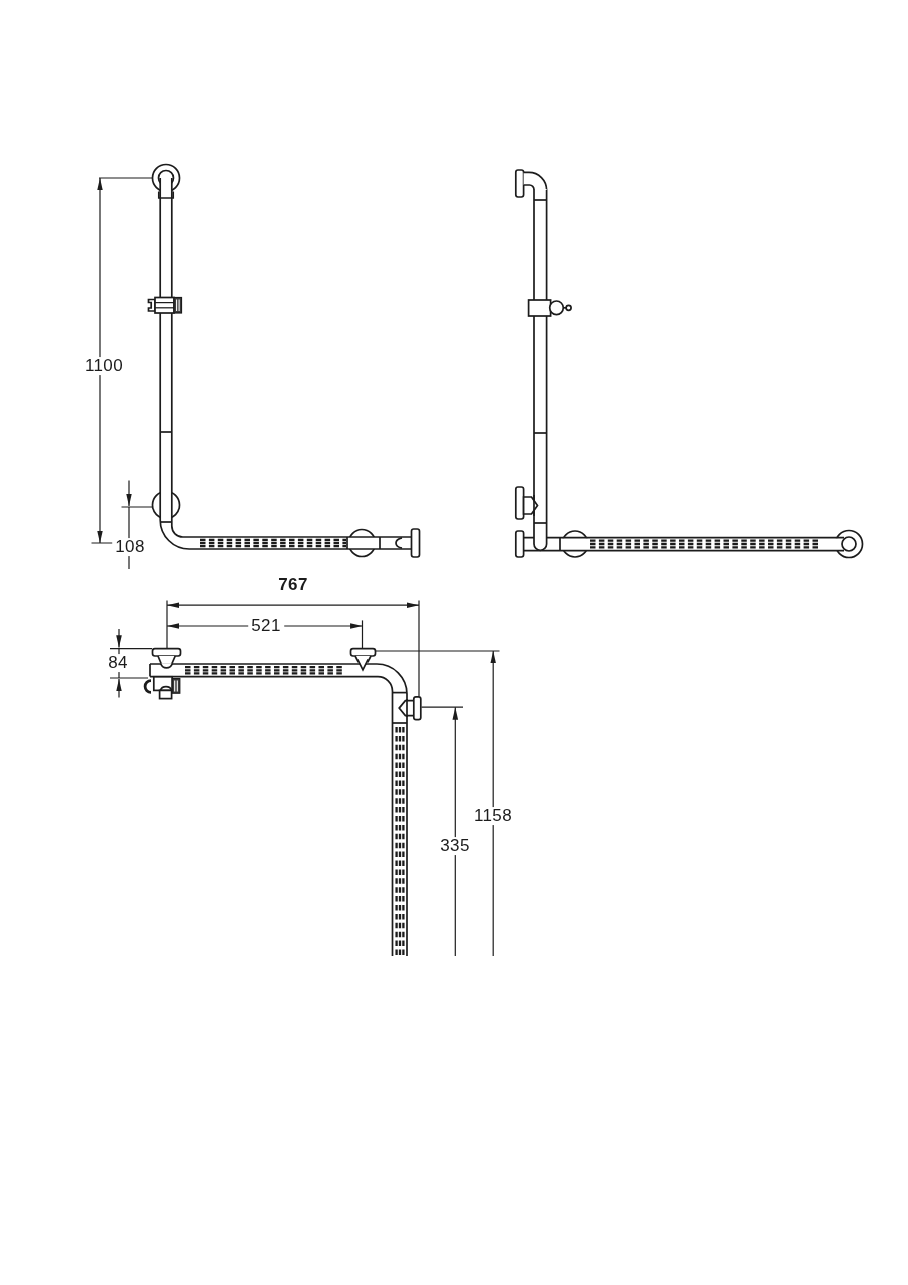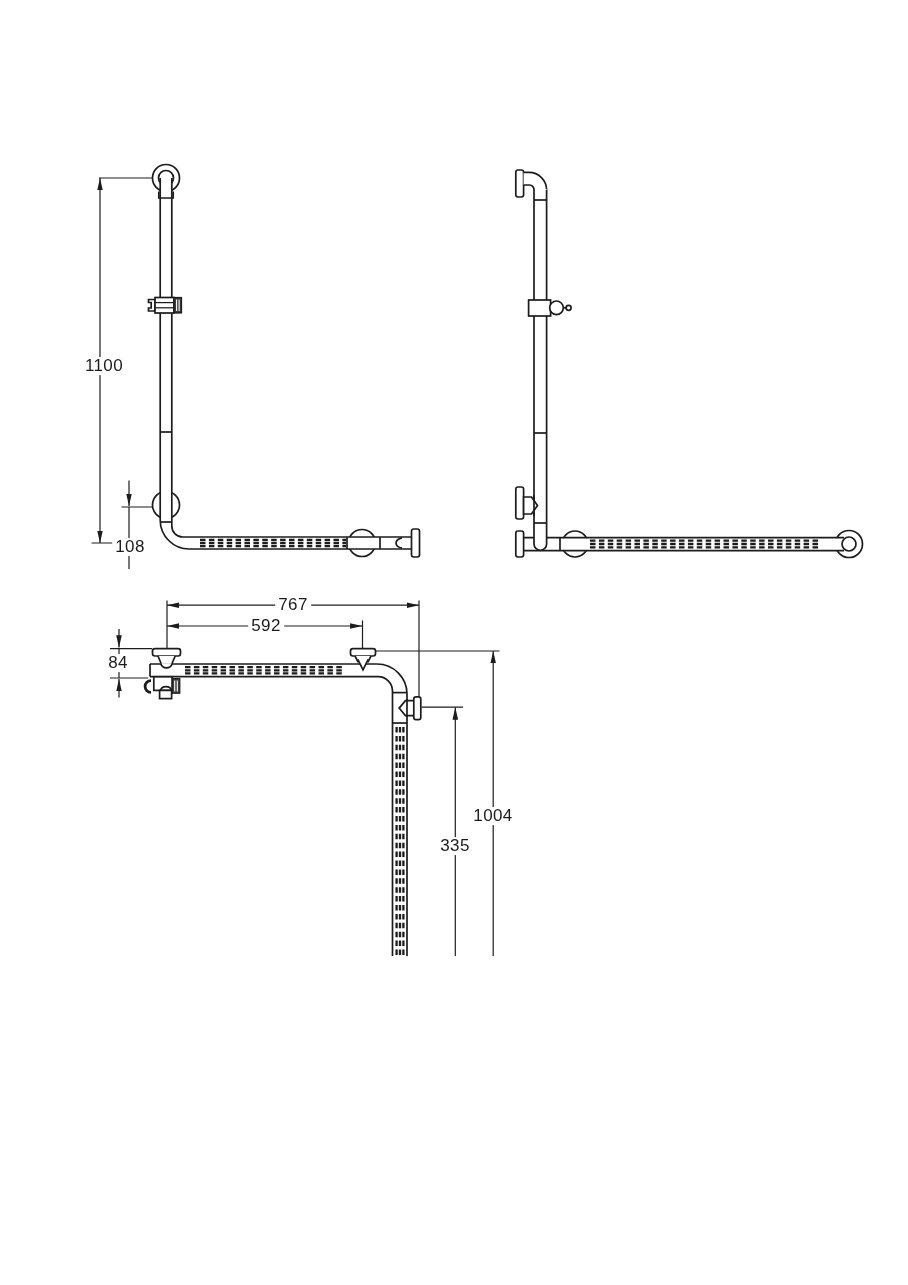--- a/index.html
+++ b/index.html
@@ -194,19 +194,19 @@
     <path class="g" d="M414,700.6 L405.4,700.6 L399.2,708.1 L405.4,715.6 L414,715.6 Z"></path>
     <line class="ln" x1="407" y1="699" x2="407" y2="717"></line>
     <rect class="g" x="413.8" y="696.8" width="7" height="22.8" rx="2.2"></rect>
 
     <rect class="g" x="413.8" y="970.4" width="7" height="23.2" rx="2.2"></rect>
   </g>
 </svg>
 
 <span class="dim-label" style="left:104px;top:366px;">1100</span>
 <span class="dim-label" style="left:130px;top:523px;margin-top:24px;">108</span>
-<span class="dim-label" style="left:293px;top:605px;">767</span>
-<span class="dim-label" style="left:266px;top:626px;">592</span>
+<span class="dim-label" style="left:293px;top:585px;font-weight:bold;">767</span>
+<span class="dim-label" style="left:266px;top:626px;">521</span>
 <span class="dim-label" style="left:118px;top:663px;text-align:right;">84</span>
 <span class="dim-label" style="left:455px;top:846px;">335</span>
-<span class="dim-label" style="left:493px;top:816px;">1004</span>
+<span class="dim-label" style="left:493px;top:816px;">1158</span>
 
 </div>
 
 </body></html>

